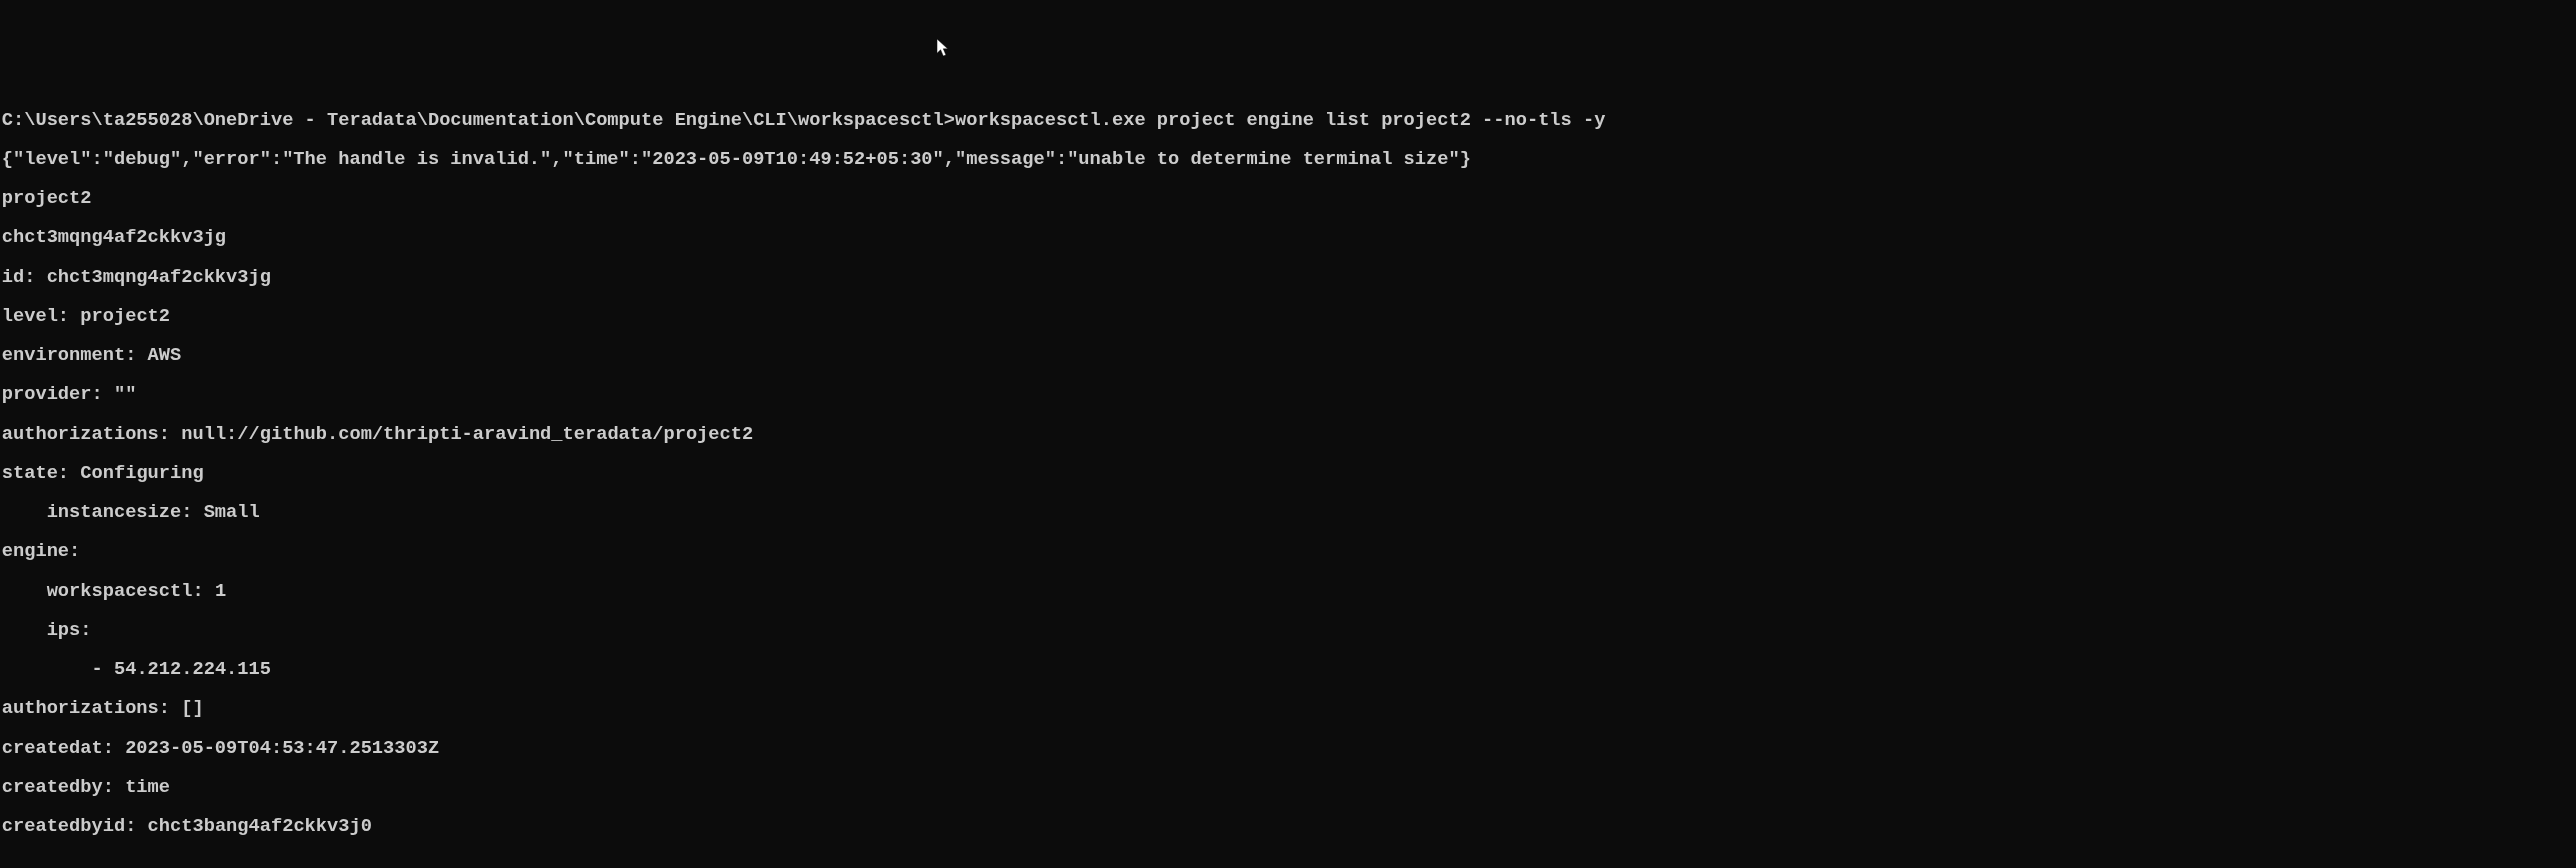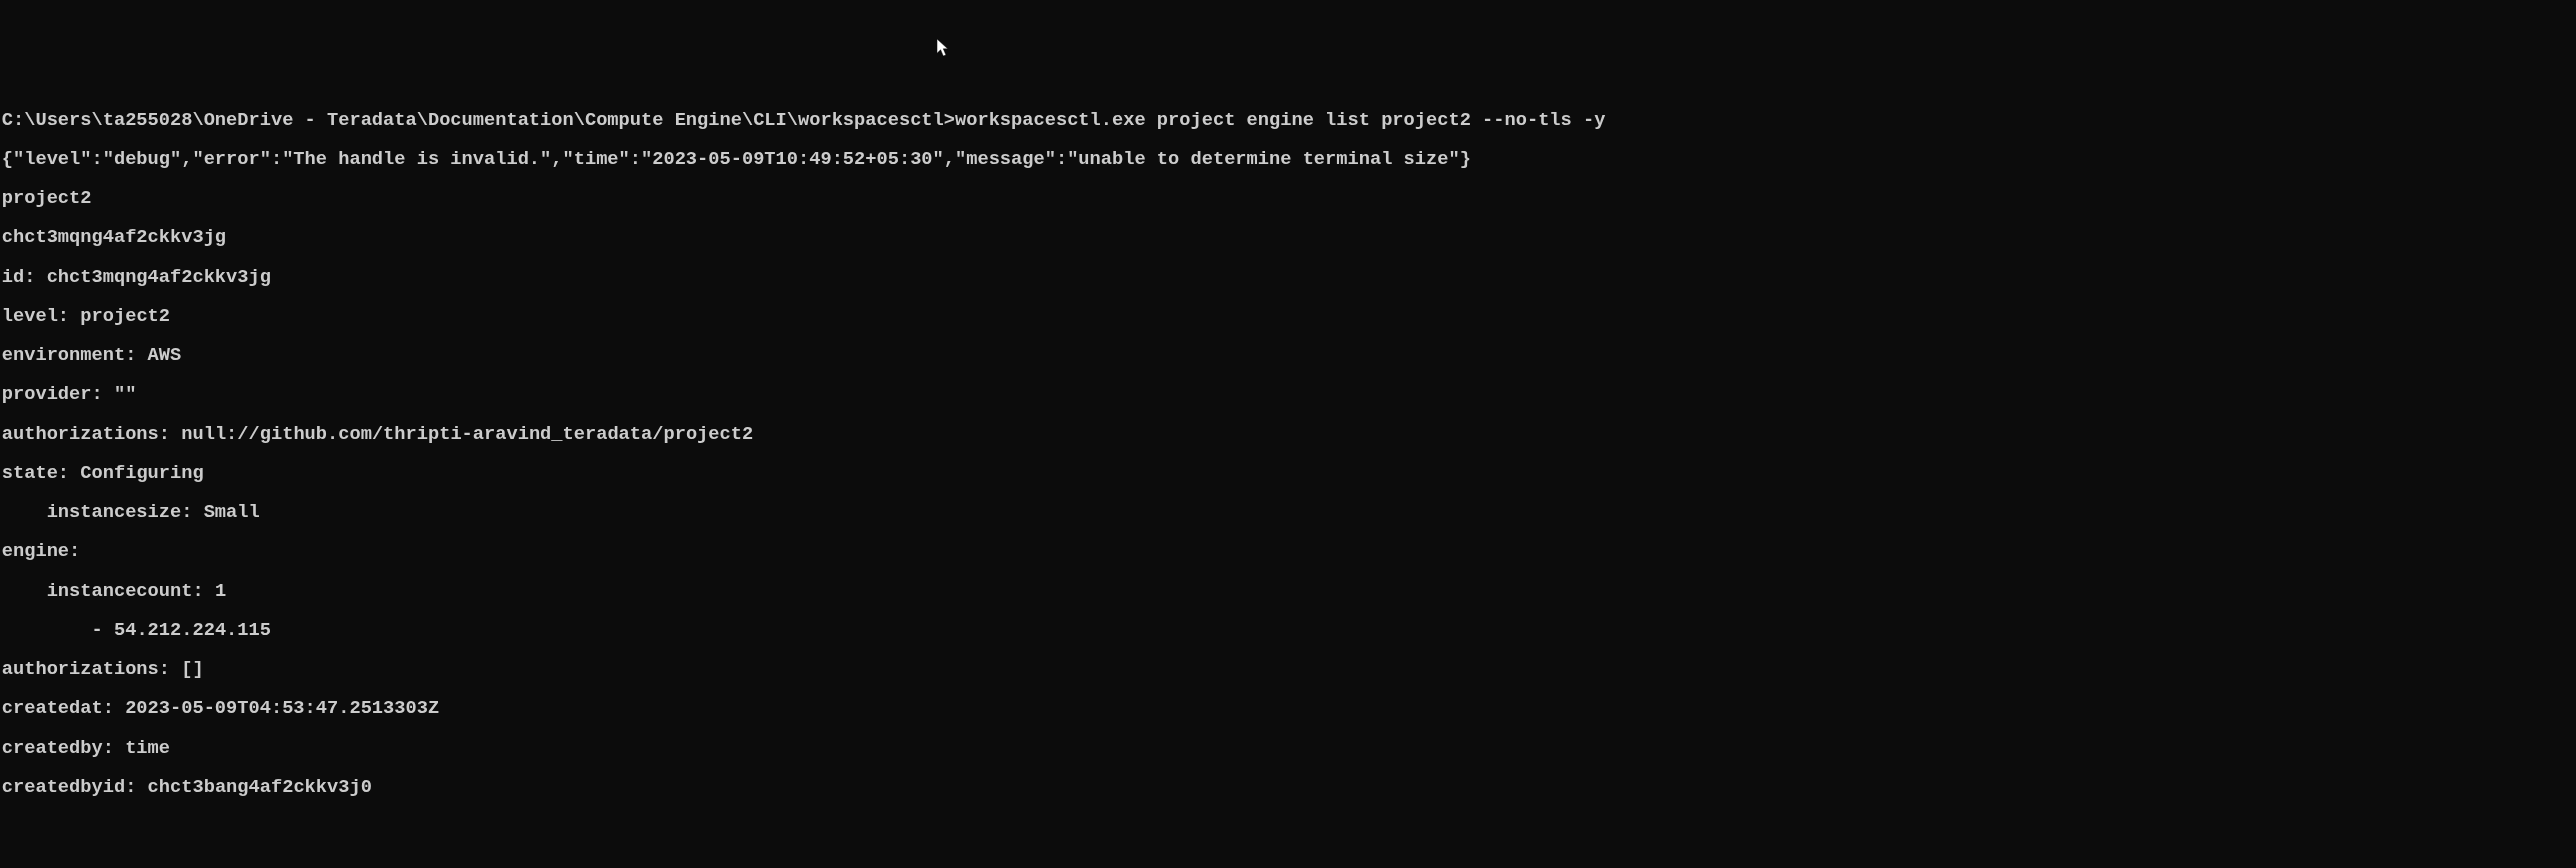--- a/index.html
+++ b/index.html
@@ -47,21 +47,22 @@
 <span class="line">project2</span>
 <span class="line">chct3mqng4af2ckkv3jg</span>
 <span class="line"><span>id: </span><span>chct3mqng4af2ckkv3jg</span></span>
 <span class="line"><span>level: </span><span>project2</span></span>
 <span class="line"><span>environment: </span><span>AWS</span></span>
 <span class="line"><span>provider: </span><span>""</span></span>
 <span class="line"><span>authorizations: </span><span>null://github.com/thripti-aravind_teradata/project2</span></span>
 <span class="line"><span>state: </span><span>Configuring</span></span>
 <span class="line"><span>    instancesize: </span><span>Small</span></span>
 <span class="line">engine:</span>
-<span class="line"><span>    instancecount: </span><span>1</span></span>
+<span class="line"><span>    workspacesctl: </span><span>1</span></span>
+<span class="line">    ips:</span>
 <span class="line"><span>        - </span><span>54.212.224.115</span></span>
 <span class="line"><span>authorizations: </span><span>[]</span></span>
 <span class="line"><span>createdat: </span><span>2023-05-09T04:53:47.2513303Z</span></span>
 <span class="line"><span>createdby: </span><span>time</span></span>
 <span class="line"><span>createdbyid: </span><span>chct3bang4af2ckkv3j0</span></span>
 
 
 
 </div>
 

